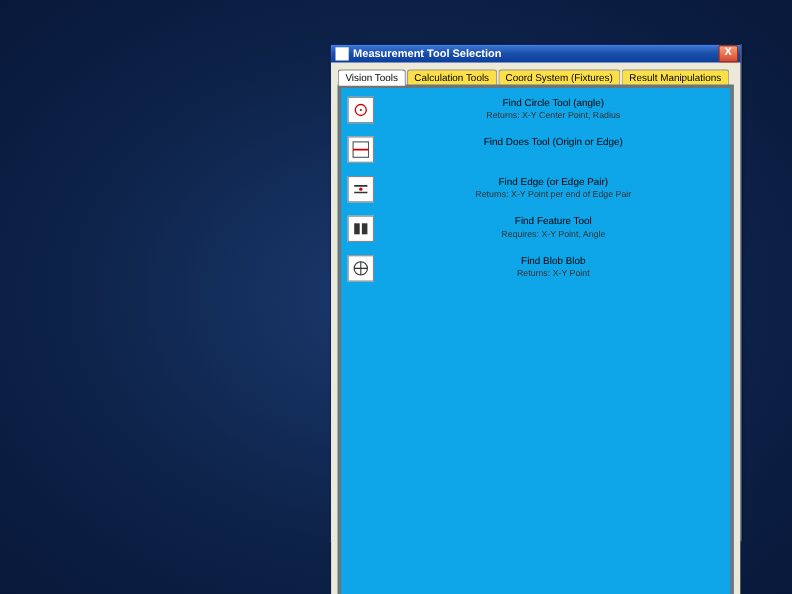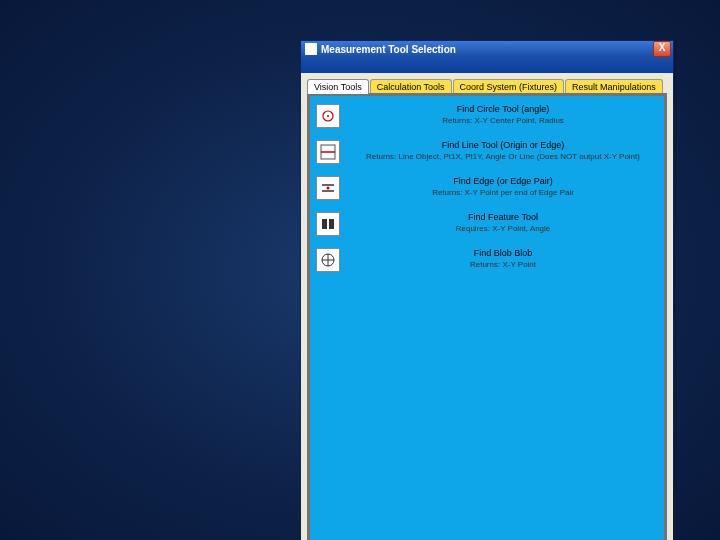--- a/index.html
+++ b/index.html
@@ -38,21 +38,21 @@
     background: #ece9d8;
     box-shadow: 1px 1px 2px rgba(0,0,0,0.3);
     display: flex;
     flex-direction: column;
   }
   .titlebar {
     height: 20px;
     background: linear-gradient(to bottom, #3b78d8 0%, #1a4ea8 50%, #0a3d9e 100%);
     display: flex;
     align-items: center;
-    padding: 0 2px 16px 4px;
+    padding: 0 2px 0 4px;
     color: #fff;
     font-size: 10px;
     font-weight: bold;
   }
   .titlebar .app-icon {
     width: 12px;
     height: 12px;
     background: #fff;
     margin-right: 4px;
     display: inline-block;
@@ -168,22 +168,21 @@
         </div>
 
         <div class="tool-row">
           <div class="tool-icon">
             <svg viewBox="0 0 16 16">
                 <rect x="1" y="1" width="14" height="14" fill="none" stroke="#555" stroke-width="1"></rect>
                 <line x1="1" y1="8" x2="15" y2="8" stroke="#c00" stroke-width="1.5"></line>
               </svg>
           </div>
           <div class="tool-text">
-            <div class="tool-title">Find Line Tool (Origin or Edge)</div>
-            <div class="tool-desc">Returns: Line Object, Pt1X, Pt1Y, Angle Or Line (Does NOT output X-Y Point)</div>
+            <div class="tool-title">Find Does Tool (Origin or Edge)</div>
           </div>
         </div>
 
         <div class="tool-row">
           <div class="tool-icon">
             <svg viewBox="0 0 16 16">
                 <line x1="2" y1="5" x2="14" y2="5" stroke="#333" stroke-width="1.5"></line>
                 <line x1="2" y1="11" x2="14" y2="11" stroke="#333" stroke-width="1.5"></line>
                 <circle cx="8" cy="8" r="1.5" fill="#c00"></circle>
               </svg>

